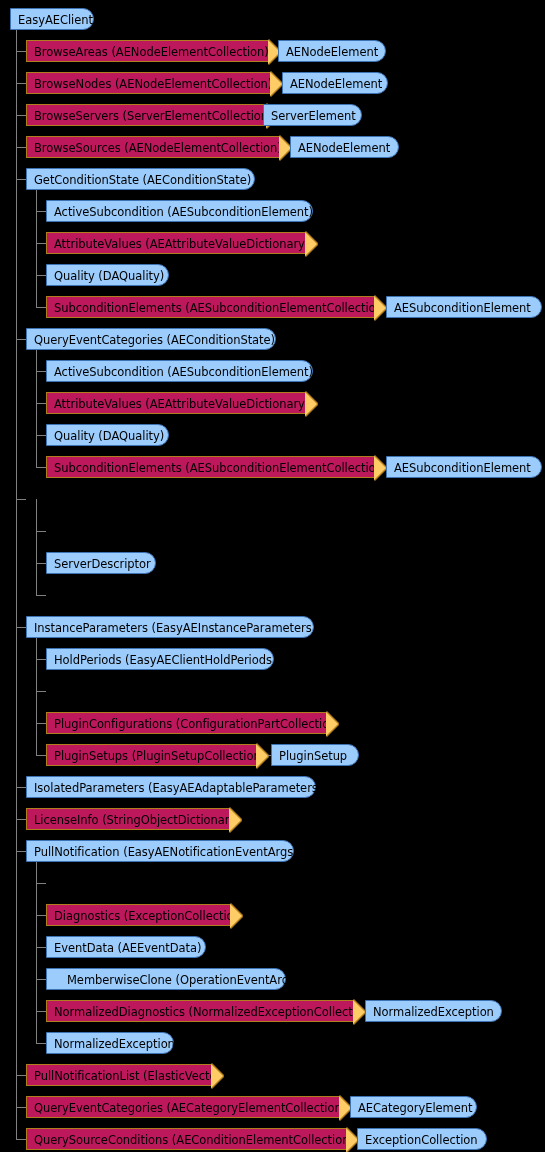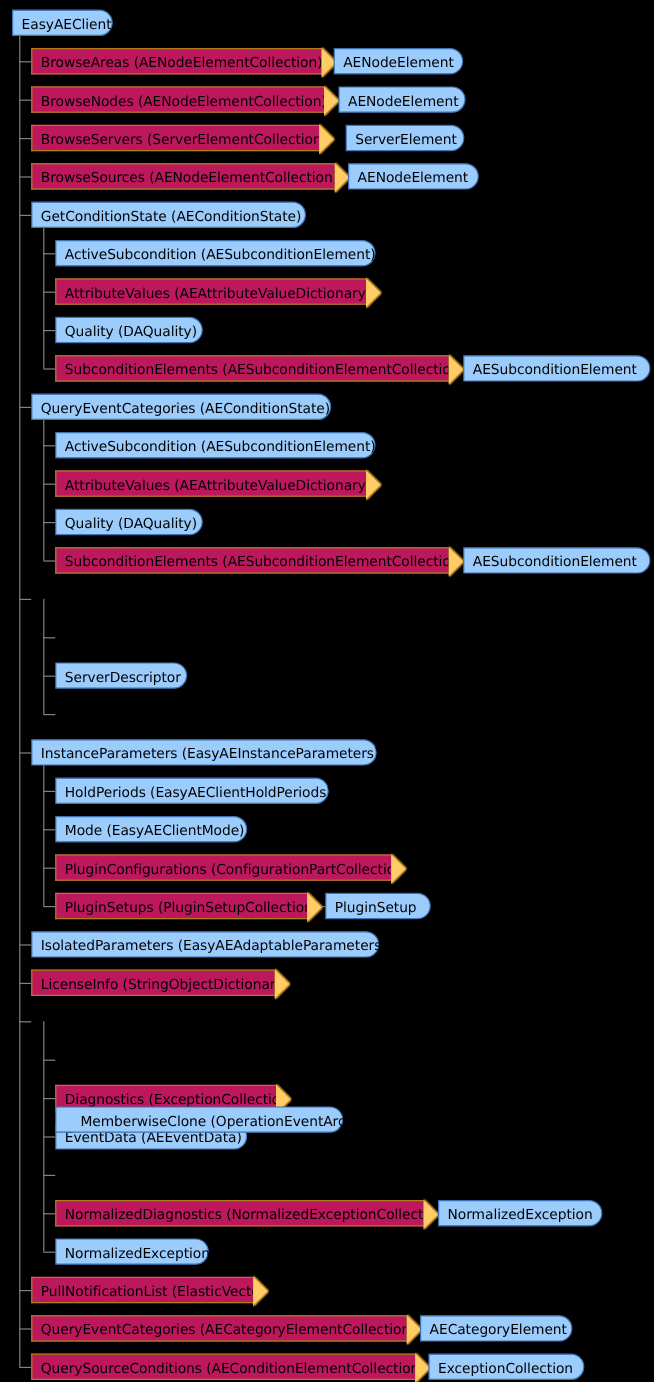--- a/index.html
+++ b/index.html
@@ -78,21 +78,21 @@
     <div class="link" style="left: 282px; top: 83px; width: 0px; height: 1px;"></div>
     <div class="node blue" style="left: 282px; top: 72px; width: 106px;">
       <span class="lbl">AENodeElement</span>
     </div>
     <div class="hline" style="left: 16px; top: 115px; width: 10px; height: 1px;"></div>
     <div class="node orange" style="left: 26px; top: 104px; width: 240px;">
       <span class="lbl">BrowseServers (ServerElementCollection)</span>
       <span class="tip"></span>
     </div>
     <div class="link" style="left: 278px; top: 115px; width: 0px; height: 1px;"></div>
-    <div class="node blue" style="left: 288px; top: 104px; width: 99px;">
+    <div class="node blue" style="left: 263px; top: 104px; width: 99px;">
       <span class="lbl">ServerElement</span>
     </div>
     <div class="hline" style="left: 16px; top: 147px; width: 10px; height: 1px;"></div>
     <div class="node orange" style="left: 26px; top: 136px; width: 253px;">
       <span class="lbl">BrowseSources (AENodeElementCollection)</span>
       <span class="tip"></span>
     </div>
     <div class="link" style="left: 291px; top: 147px; width: 0px; height: 1px;"></div>
     <div class="node blue" style="left: 290px; top: 136px; width: 109px;">
       <span class="lbl">AENodeElement</span>
@@ -158,23 +158,20 @@
     <div class="hline" style="left: 36px; top: 595px; width: 10px; height: 1px;"></div>
     <div class="hline" style="left: 16px; top: 627px; width: 10px; height: 1px;"></div>
     <div class="node blue" style="left: 26px; top: 616px; width: 288px;">
       <span class="lbl">InstanceParameters (EasyAEInstanceParameters)</span>
     </div>
     <div class="hline" style="left: 36px; top: 659px; width: 10px; height: 1px;"></div>
     <div class="node blue" style="left: 46px; top: 648px; width: 228px;">
       <span class="lbl">HoldPeriods (EasyAEClientHoldPeriods)</span>
     </div>
     <div class="hline" style="left: 36px; top: 691px; width: 10px; height: 1px;"></div>
-    <div class="node blue" style="left: 46px; top: 680px; width: 160px;">
-      <span class="lbl">Mode (EasyAEClientMode)</span>
-    </div>
     <div class="hline" style="left: 36px; top: 723px; width: 10px; height: 1px;"></div>
     <div class="node orange" style="left: 46px; top: 712px; width: 280px;">
       <span class="lbl">PluginConfigurations (ConfigurationPartCollection)</span>
       <span class="tip"></span>
     </div>
     <div class="hline" style="left: 36px; top: 755px; width: 10px; height: 1px;"></div>
     <div class="node orange" style="left: 46px; top: 744px; width: 210px;">
       <span class="lbl">PluginSetups (PluginSetupCollection)</span>
       <span class="tip"></span>
     </div>
@@ -185,32 +182,35 @@
     <div class="hline" style="left: 16px; top: 787px; width: 10px; height: 1px;"></div>
     <div class="node blue" style="left: 26px; top: 776px; width: 290px;">
       <span class="lbl">IsolatedParameters (EasyAEAdaptableParameters)</span>
     </div>
     <div class="hline" style="left: 16px; top: 819px; width: 10px; height: 1px;"></div>
     <div class="node orange" style="left: 26px; top: 808px; width: 203px;">
       <span class="lbl">LicenseInfo (StringObjectDictionary)</span>
       <span class="tip"></span>
     </div>
     <div class="hline" style="left: 16px; top: 851px; width: 10px; height: 1px;"></div>
+    <div class="node blue" style="left: 26px; top: 840px; width: 268px;">
+      <span class="lbl">PullNotification (EasyAENotificationEventArgs)</span>
+    </div>
     <div class="hline" style="left: 36px; top: 883px; width: 10px; height: 1px;"></div>
     <div class="hline" style="left: 36px; top: 915px; width: 10px; height: 1px;"></div>
     <div class="node orange" style="left: 46px; top: 904px; width: 184px;">
       <span class="lbl">Diagnostics (ExceptionCollection)</span>
       <span class="tip"></span>
     </div>
     <div class="hline" style="left: 36px; top: 947px; width: 10px; height: 1px;"></div>
     <div class="node blue" style="left: 46px; top: 936px; width: 160px;">
       <span class="lbl">EventData (AEEventData)</span>
     </div>
     <div class="hline" style="left: 36px; top: 979px; width: 10px; height: 1px;"></div>
-    <div class="node blue" style="left: 46px; top: 922px; width: 240px; padding-left: 20px;">
+    <div class="node blue" style="left: 46px; top: 968px; width: 240px; padding-left: 20px;">
       <span class="lbl">MemberwiseClone (OperationEventArgs)</span>
     </div>
     <div class="hline" style="left: 36px; top: 1011px; width: 10px; height: 1px;"></div>
     <div class="node orange" style="left: 46px; top: 1000px; width: 307px;">
       <span class="lbl">NormalizedDiagnostics (NormalizedExceptionCollection)</span>
       <span class="tip"></span>
     </div>
     <div class="link" style="left: 365px; top: 1011px; width: 0px; height: 1px;"></div>
     <div class="node blue" style="left: 365px; top: 1000px; width: 137px;">
       <span class="lbl">NormalizedException</span>

